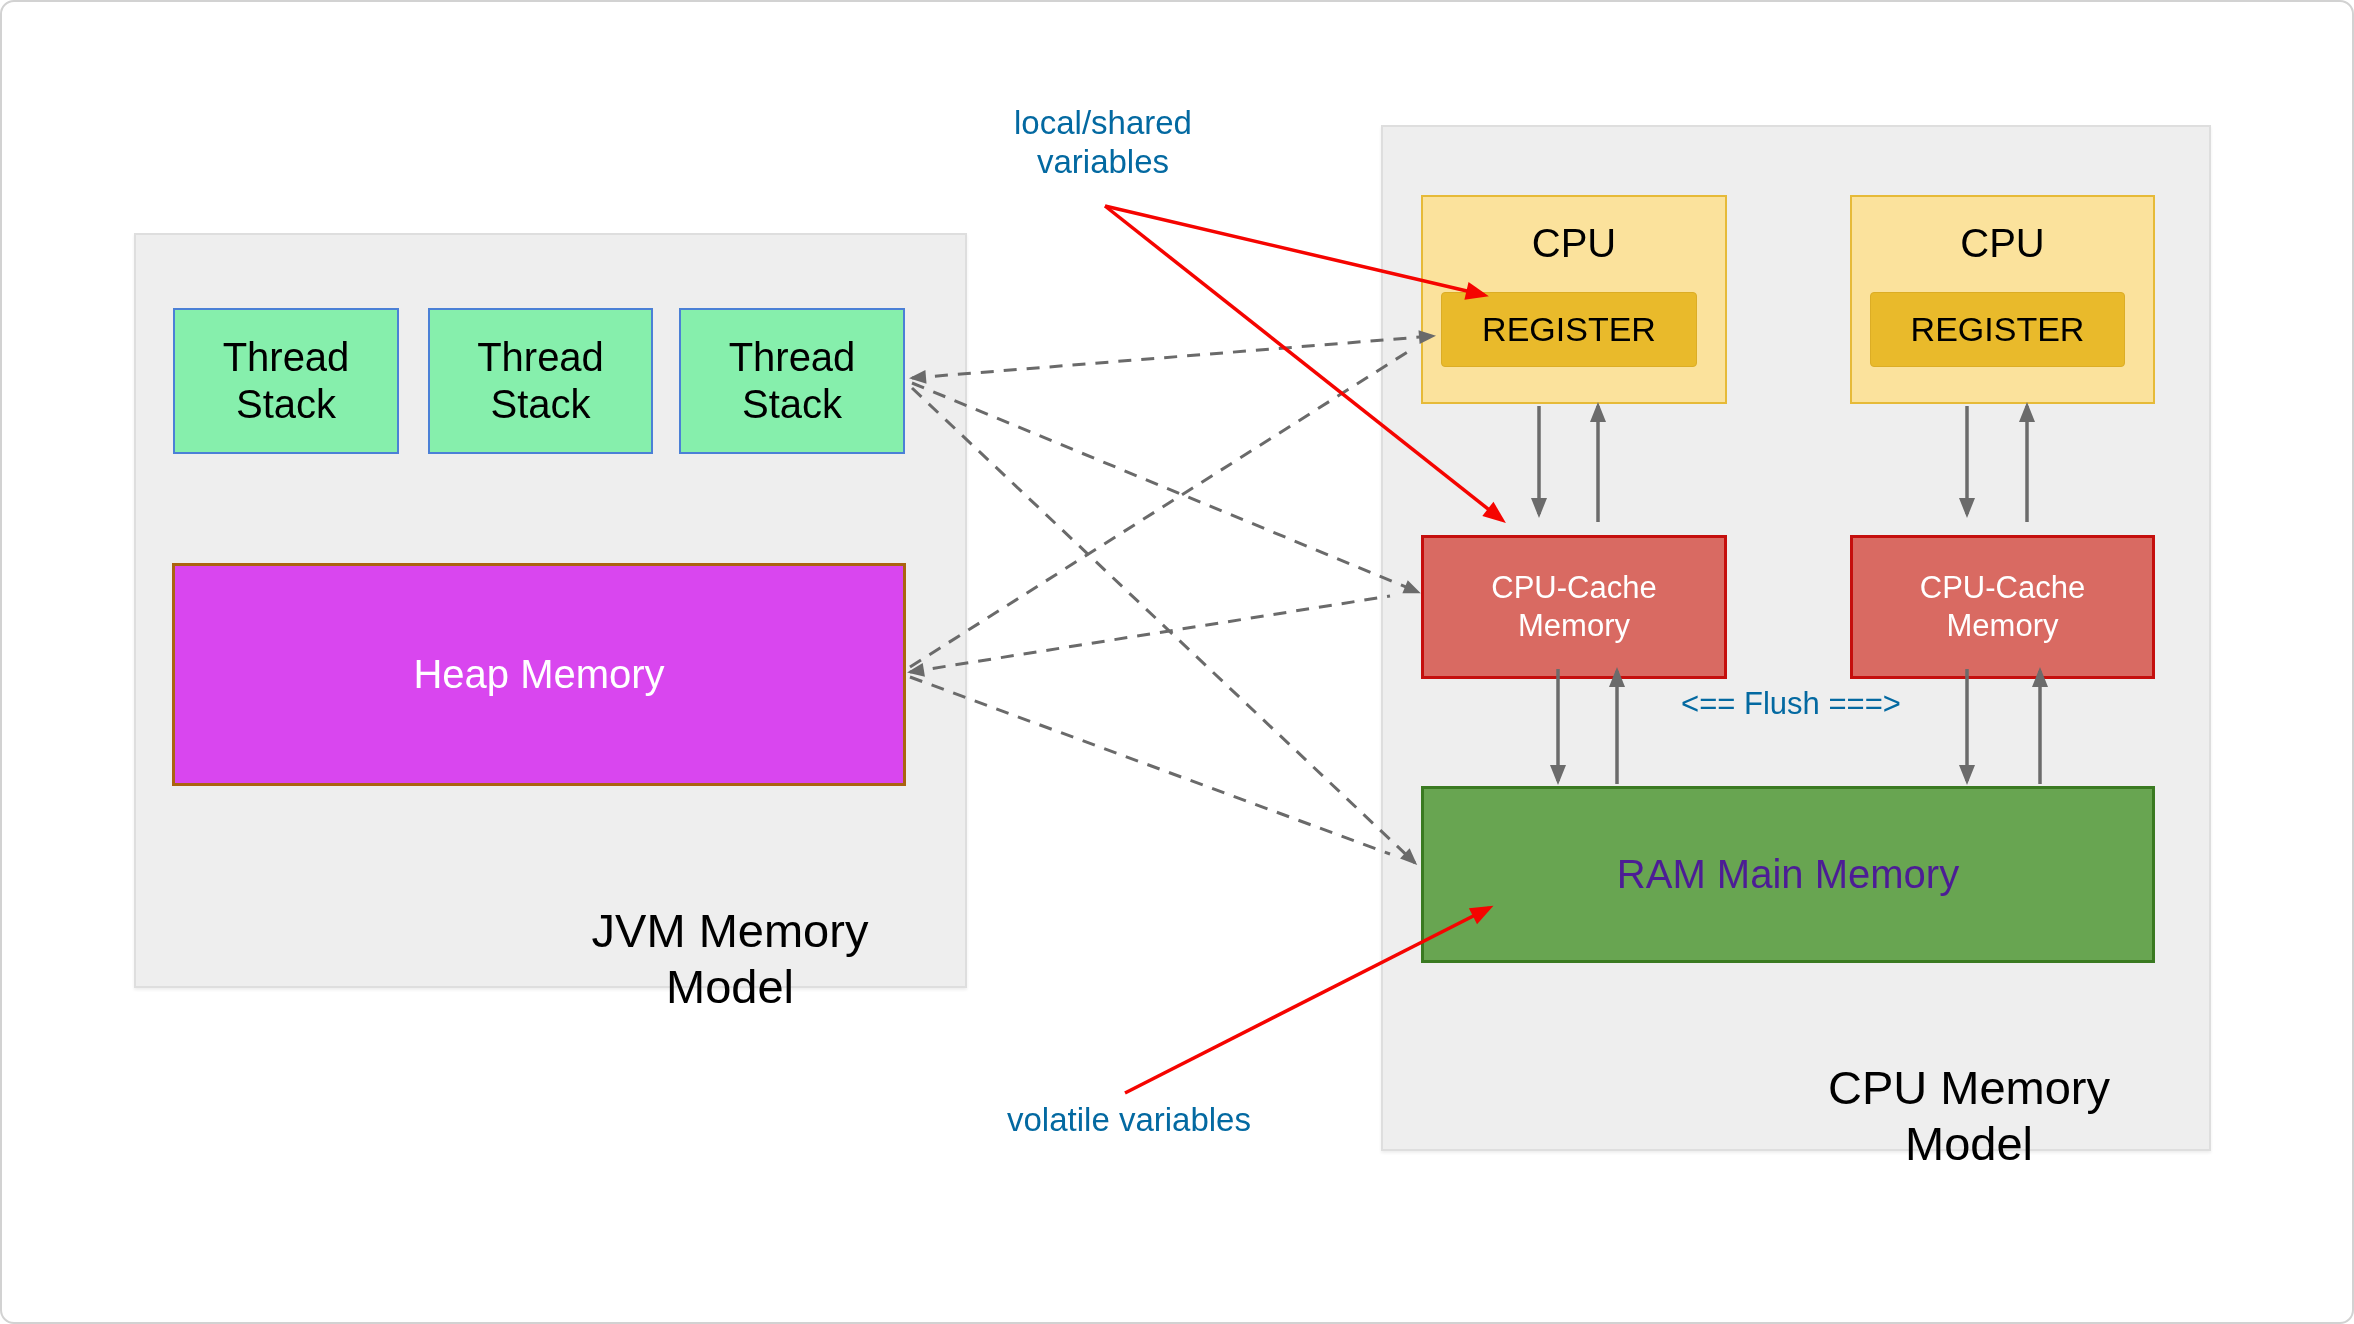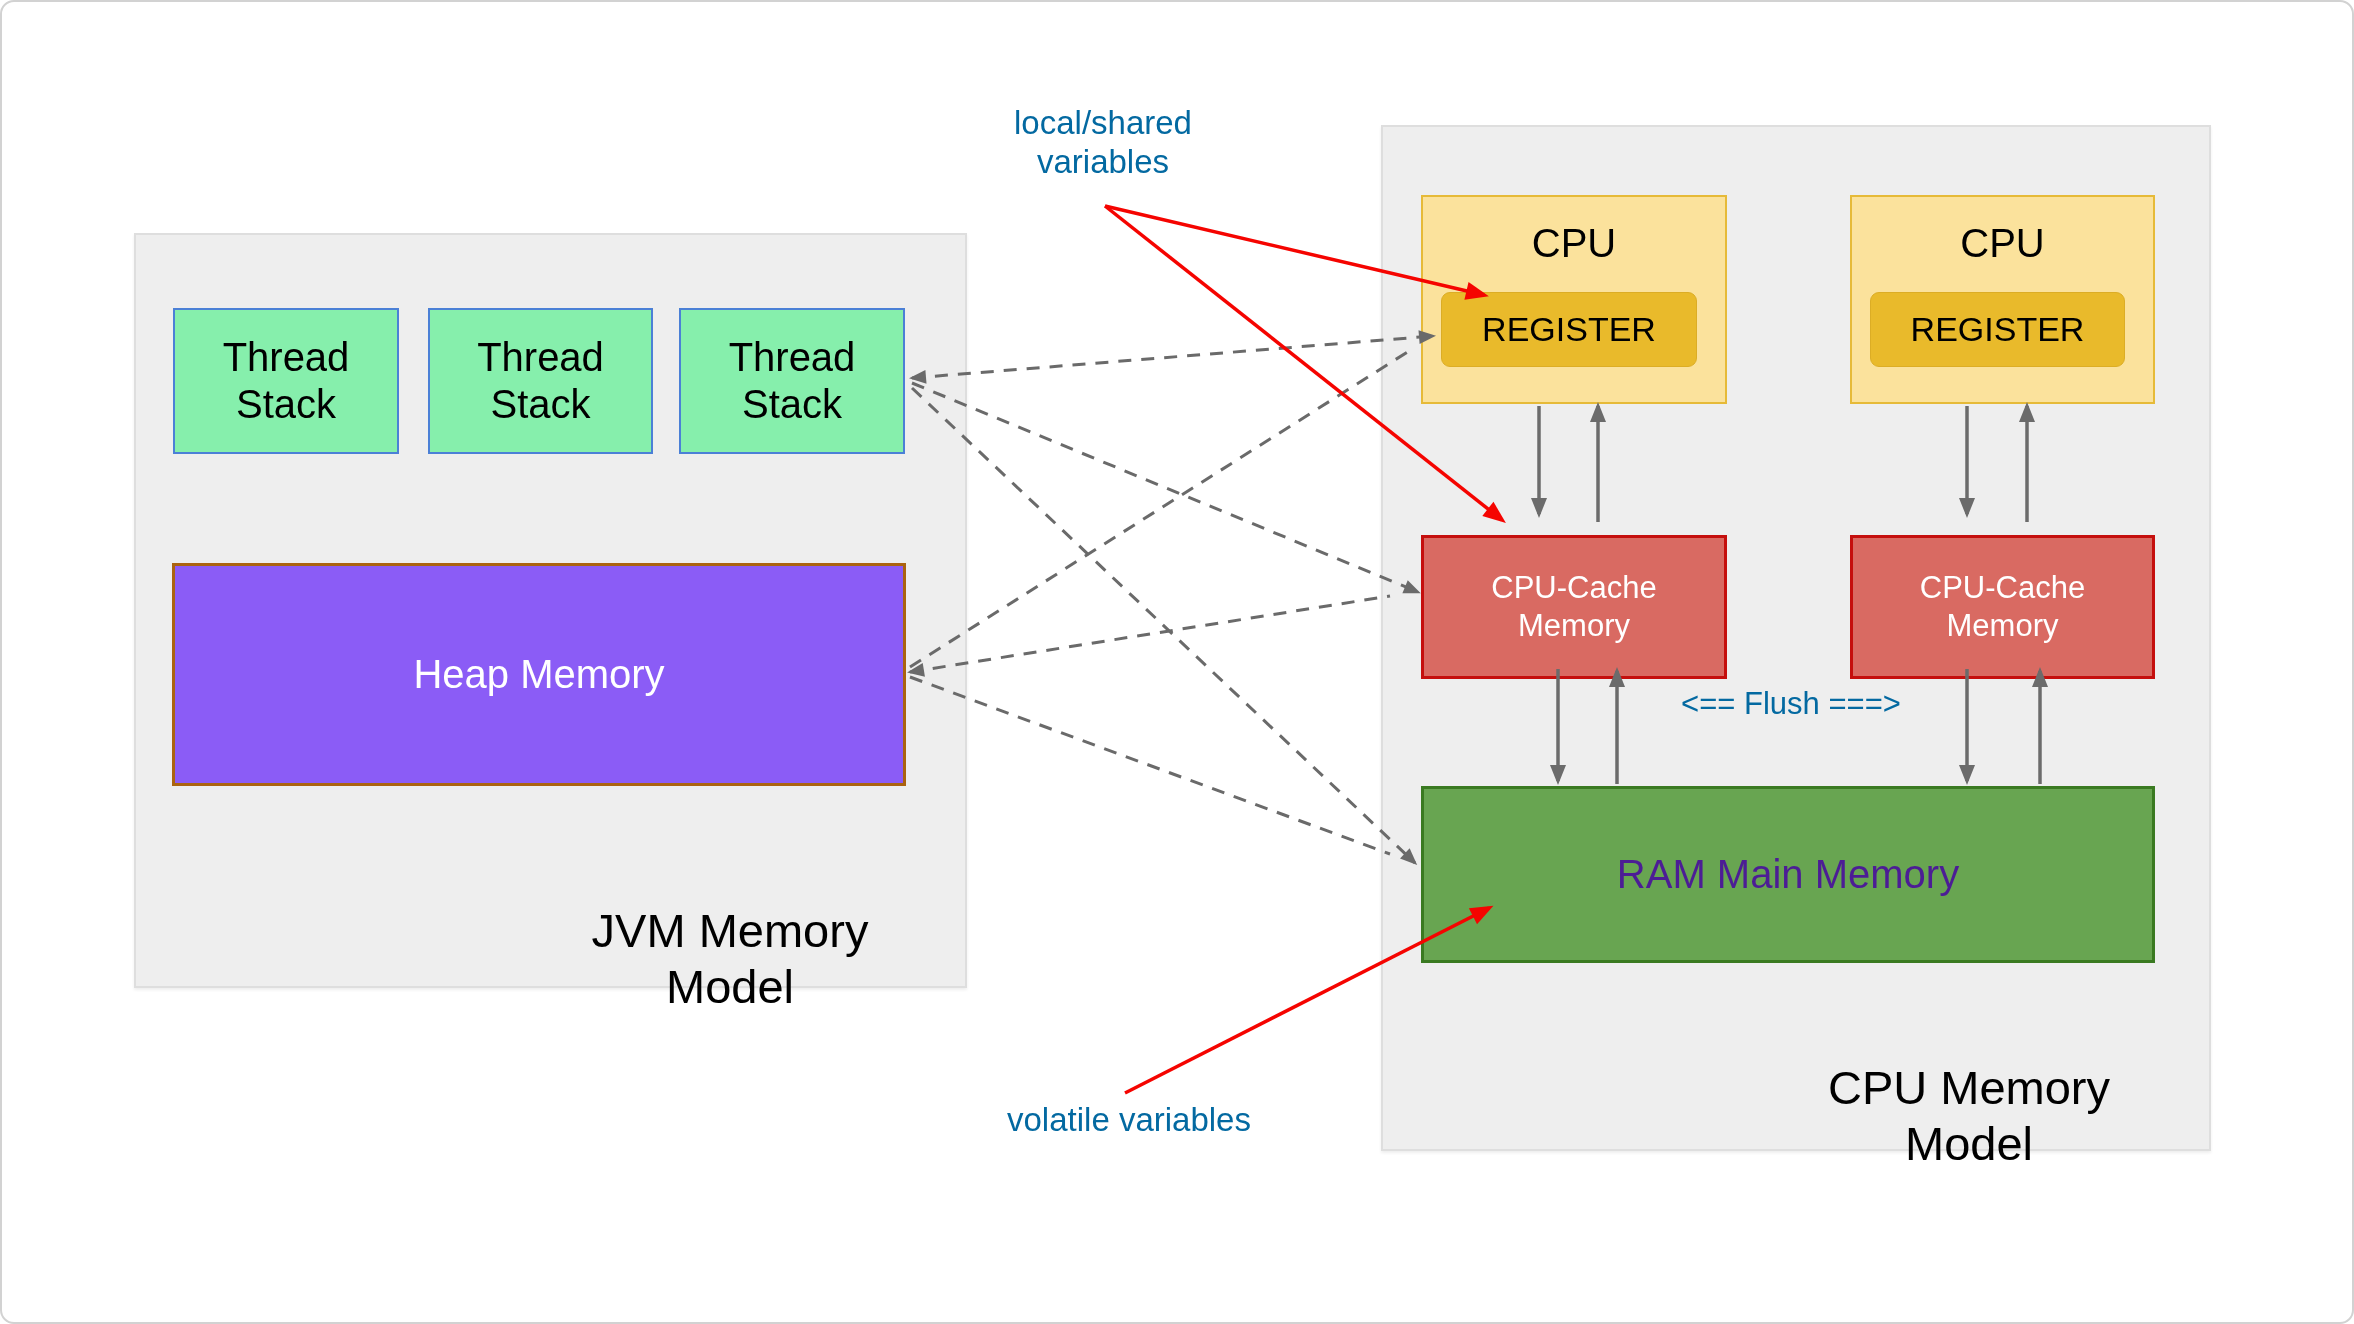--- a/index.html
+++ b/index.html
@@ -15,30 +15,30 @@
   .panel-jvm{left:132px;top:231px;width:833px;height:755px;}
   .panel-cpu{left:1379px;top:123px;width:830px;height:1026px;}
   .box{position:absolute;box-sizing:border-box;display:flex;align-items:center;justify-content:center;text-align:center;}
   .prewrap{white-space:pre-line;}
   .thread{
     width:226px;height:146px;top:306px;background:#86efac;border:2.5px solid #4b80d6;
     font-size:40px;line-height:47px;color:#000;
   }
   .thread1{left:171px;} .thread2{left:426px;width:225px;} .thread3{left:677px;}
   .heap{
-    left:170px;top:561px;width:734px;height:223px;background:#8b5cf6;border:3px solid #ab6310;
+    left:170px;top:561px;width:734px;height:223px;background:#d946ef;border:3px solid #ab6310;
     font-size:40px;color:#ffffff;
   }
   .cpubox{
     top:193px;width:306px;height:209px;background:#fbe29c;border:2.5px solid #e6ba38;
     align-items:flex-start;padding-top:24px;font-size:40px;color:#000;
   }
   .cpubox1{left:1419px;} .cpubox2{left:1848px;width:305px;}
   .register{
-    top:290px;width:256px;height:75px;background:#e9ba2b;border:1px solid #dcad25;border-radius:9px;
+    top:290px;width:256px;height:75px;background:#e9ba2b;border:1px solid #dcad25;border-radius:4px;
     font-size:34px;color:#000;
   }
   .register1{left:1439px;} .register2{left:1868px;width:255px;}
   .cache{
     top:521px;width:306px;height:144px;background:#d96a62;border:3px solid #c50f0d;
     font-size:31px;line-height:38px;color:#ffffff;margin-top:12px;
   }
   .cache1{left:1419px;} .cache2{left:1848px;width:305px;}
   .ram{
     left:1419px;top:784px;width:734px;height:177px;background:#68a551;border:3px solid #3a7a21;

